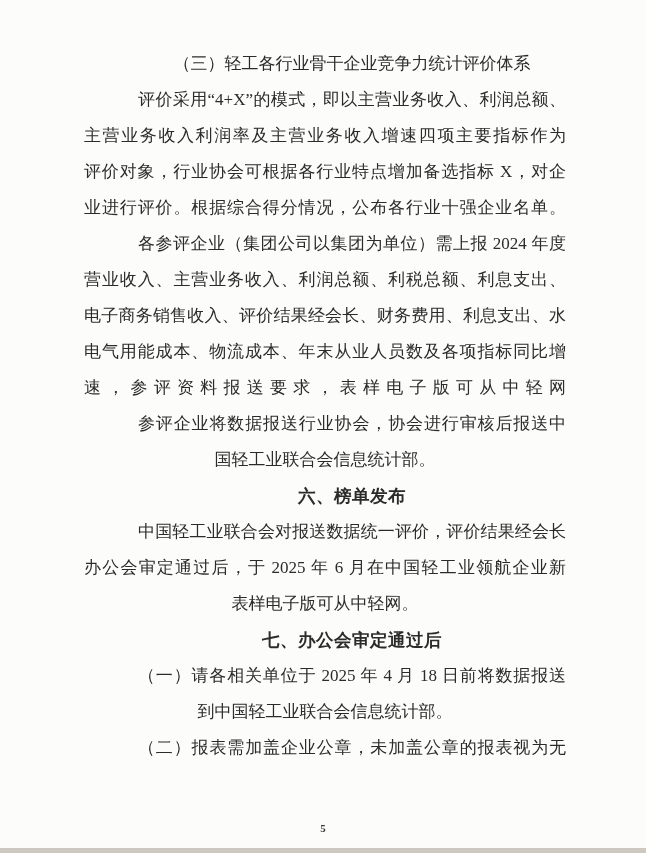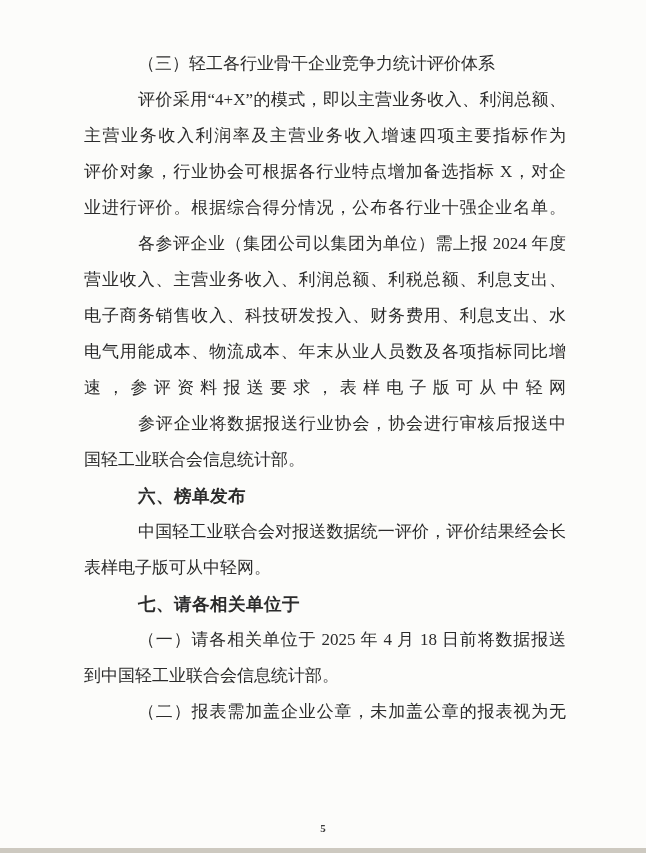--- a/index.html
+++ b/index.html
@@ -21,21 +21,21 @@
     position: absolute;
     left: 84px;
     top: 46px;
     width: 482px;
   }
   .line {
     font-size: 17px;
     height: 36px;
     line-height: 36px;
     white-space: nowrap;
-    text-align: left;
+    text-align: center;
   }
   .line.stretch {
     white-space: normal;
     text-align: justify;
     text-align-last: justify;
     text-justify: inter-character;
     overflow: hidden;
     max-height: 36px;
   }
   .line.indent {
@@ -71,28 +71,29 @@
 
 <div class="page" style="background: rgb(252, 252, 250); color: rgb(43, 43, 43);">
   <div class="text-block">
       <div class="line indent">（三）轻工各行业骨干企业竞争力统计评价体系</div>
       <div class="line indent stretch">评价采用“4+X”的模式，即以主营业务收入、利润总额、</div>
       <div class="line stretch">主营业务收入利润率及主营业务收入增速四项主要指标作为</div>
       <div class="line stretch">评价对象，行业协会可根据各行业特点增加备选指标 X，对企</div>
       <div class="line stretch">业进行评价。根据综合得分情况，公布各行业十强企业名单。</div>
       <div class="line indent stretch">各参评企业（集团公司以集团为单位）需上报 2024 年度</div>
       <div class="line stretch">营业收入、主营业务收入、利润总额、利税总额、利息支出、</div>
-      <div class="line stretch">电子商务销售收入、科技研发投入、财务费用、利息支出、水</div>
+      <div class="line stretch">电子商务销售收入、评价结果经会长、财务费用、利息支出、水</div>
       <div class="line stretch">电气用能成本、物流成本、年末从业人员数及各项指标同比增</div>
       <div class="line stretch">速，参评资料报送要求，表样电子版可从中轻网</div>
       <div class="line indent stretch">参评企业将数据报送行业协会，协会进行审核后报送中</div>
       <div class="line">国轻工业联合会信息统计部。</div>
       <div class="line indent hei">六、榜单发布</div>
       <div class="line indent stretch">中国轻工业联合会对报送数据统一评价，评价结果经会长</div>
+      <div class="line stretch">办公会审定通过后，于 2025 年 6 月在中国轻工业领航企业新</div>
       <div class="line">表样电子版可从中轻网。</div>
-      <div class="line indent hei">七、请各相关单位于</div>
+      <div class="line indent hei">七、办公会审定通过后</div>
       <div class="line indent stretch">（一）请各相关单位于 2025 年 4 月 18 日前将数据报送</div>
       <div class="line">到中国轻工业联合会信息统计部。</div>
       <div class="line indent stretch">（二）报表需加盖企业公章，未加盖公章的报表视为无效。</div>
     </div>
   <div class="page-number">5</div>
   <div class="scan-edge" style="background: rgb(205, 201, 192);"></div>
 </div>
 
 </body></html>

